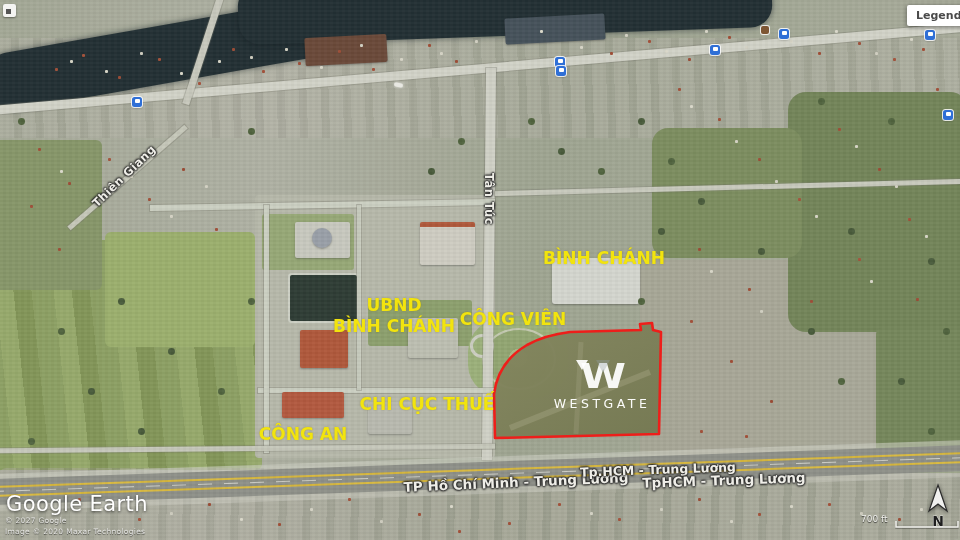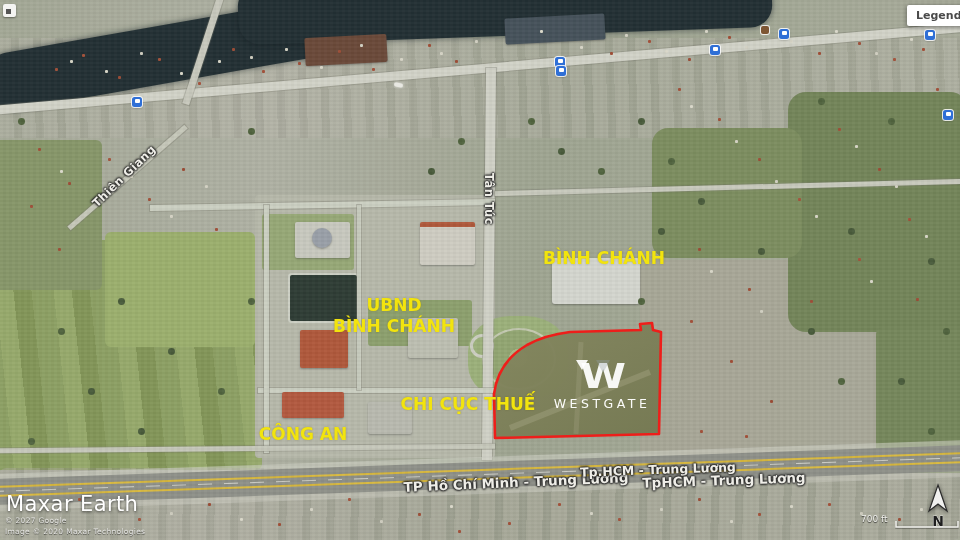--- a/index.html
+++ b/index.html
@@ -188,36 +188,37 @@
   <div class="slabel lbl-highway-right">TpHCM - Trung Lương</div>
 
   <div class="plabel" style="left:604px;top:228px;">
     <br>
     <span>BÌNH CHÁNH</span>
   </div>
   <div class="plabel" style="left:394px;top:295px;line-height:21px;">
     <span>UBND</span><br>
     <span>BÌNH CHÁNH</span>
   </div>
-  <div class="plabel" style="left:427px;top:394px;margin-left:41px;">CHI CỤC THUẾ</div>
+  <div class="plabel" style="left:513px;top:309px;">CÔNG VIÊN</div>
+  <div class="plabel" style="left:427px;top:394px;">CHI CỤC THUẾ</div>
   <div class="plabel" style="left:303px;top:424px;">CÔNG AN</div>
 
   <div class="ticon" style="left:132px;top:97px;"></div>
   <div class="ticon" style="left:555px;top:57px;"></div>
   <div class="ticon" style="left:556px;top:66px;"></div>
   <div class="ticon" style="left:710px;top:45px;"></div>
   <div class="ticon" style="left:779px;top:29px;"></div>
   <div class="ticon" style="left:925px;top:30px;"></div>
   <div class="ticon" style="left:943px;top:110px;"></div>
   <div class="abs poi-brown"></div>
   <div class="abs corner-icon"></div>
   <div class="abs boat"></div>
 
   <div class="abs legend-btn">Legend</div>
-  <div class="abs watermark">Maxar Earth</div>
+  <div class="abs watermark">Google Earth</div>
   <div class="abs copyright copy1">© 2027 Google</div>
   <div class="abs copyright copy2">Image © 2020 Maxar Technologies</div>
   <div class="abs scale-label">700 ft</div>
   <svg class="abs" style="left:895px;top:519px;" width="64" height="10" viewBox="0 0 64 10">
     <path d="M1,2 L1,8 L63,8 L63,2" fill="none" stroke="#f3f3ef" stroke-width="1.5" style="filter:drop-shadow(0 1px 1px rgba(0,0,0,.6));"></path>
   </svg>
   <svg class="abs" style="left:925px;top:483px;" width="26" height="46" viewBox="0 0 26 46">
     <polygon points="13,2 22,28 13,21 4,28" fill="#f0f0ee" stroke="#2a2a2a" stroke-width="1.2" style="filter:drop-shadow(0 1px 2px rgba(0,0,0,.5));"></polygon>
     <text x="13" y="43" text-anchor="middle" font-size="14" font-weight="bold" fill="#1f1f1f" stroke="#ffffff" stroke-width="0.7" paint-order="stroke" font-family="DejaVu Sans, sans-serif">N</text>
   </svg>

